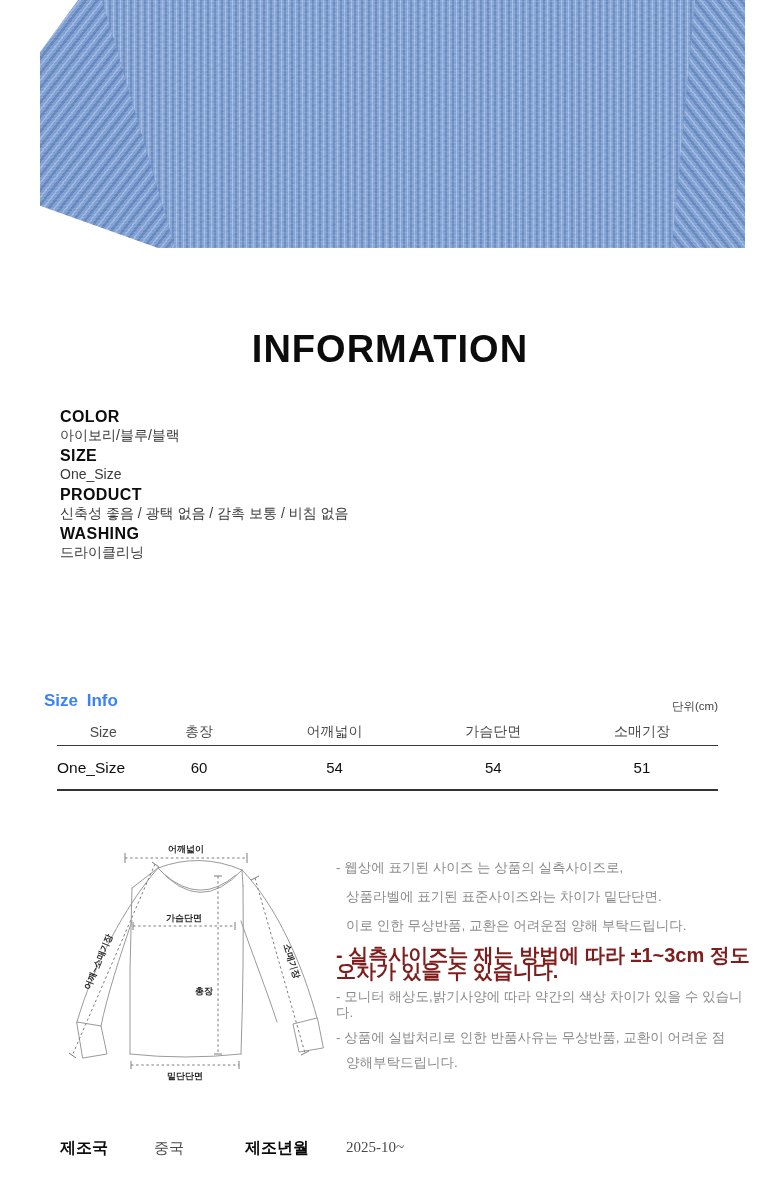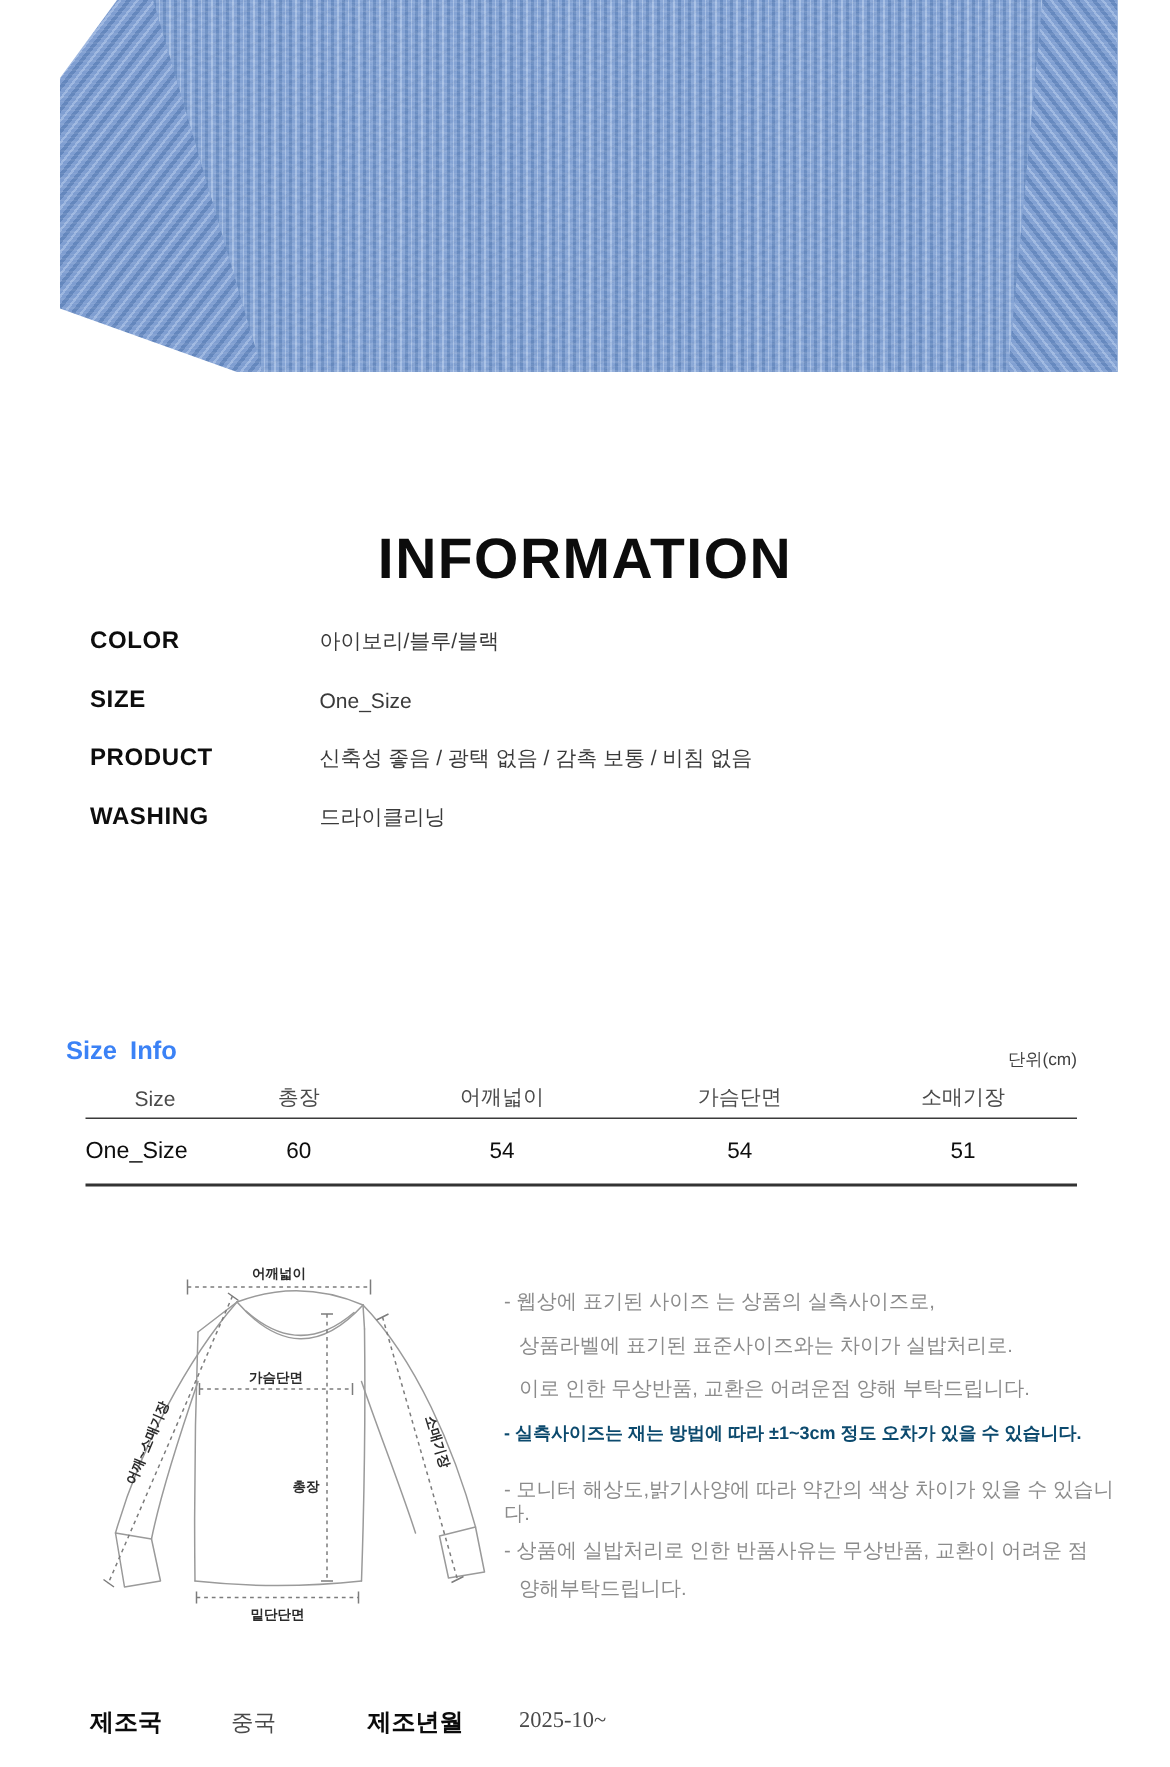--- a/index.html
+++ b/index.html
@@ -32,24 +32,24 @@
     background-image:
       repeating-linear-gradient(0deg, rgba(255,255,255,0.07) 0 1px, rgba(0,0,0,0) 1px 3px),
       repeating-linear-gradient(52deg, #6689bf 0 1.5px, #81a0d2 1.5px 4px, #9eb8e1 4px 5.5px, #81a0d2 5.5px 8px, #6689bf 8px 9px);
   }
   .wedge-tl { position:absolute; left:0; top:0; width:38px; height:52px; background:#fff;
     clip-path:polygon(0 0, 100% 0, 0 100%); }
   .wedge-bl { position:absolute; left:0; bottom:0; width:118px; height:46px; background:#fff;
     clip-path:polygon(0 100%, 0 8%, 100% 100%); }
 
   
-  .info-title { position:absolute; left:0; top:352px; width:780px; text-align:center;
+  .info-title { position:absolute; left:0; top:328px; width:780px; text-align:center;
     font-size:38px; font-weight:900; letter-spacing:1px; color:#0c0c0c; }
   .info-rows { position:absolute; left:60px; top:408px; width:660px; }
-  .info-row { display:flex; align-items:center; height:39px; }
+  .info-row { display:flex; align-items:flex-start; height:39px;flex-direction:column; }
   .info-label { width:153px; font-size:16px; font-weight:800; letter-spacing:0.4px; color:#0d0d0d; }
   .info-value { flex:1; font-size:14px; color:#3a3a3a; padding-top:1px; }
 
   
   .sizeinfo-heading { position:absolute; left:44px; top:691px; font-size:17px; font-weight:800;
     word-spacing:4px; color:#3b82f6; }
   .unit-label { position:absolute; right:62px; top:699px; font-size:11.5px; color:#3f3f3f; }
   .size-table { position:absolute; left:57px; top:720px; width:661px; }
   .st-row { display:grid; grid-template-columns:14% 15% 26% 22% 23%; align-items:center; }
   .st-head { height:24px; color:#4a4a4a; font-size:14px; }
@@ -64,21 +64,21 @@
   .diagram { position:absolute; left:55px; top:826px; }
   .diagram text { font-size:9px; font-weight:bold; fill:#2b2b2b; }
   .diagram .outline { fill:none; stroke:#9a9a9a; stroke-width:1; stroke-linecap:round; stroke-linejoin:round; }
   .diagram .meas { fill:none; stroke:#7c7c7c; stroke-width:1; stroke-dasharray:2.5 2.6; }
   .diagram .tick { fill:none; stroke:#7c7c7c; stroke-width:1; }
 
   
   .notes { position:absolute; left:336px; top:860px; width:420px; }
   .note-line { font-size:13.5px; color:#8b8b8b; line-height:16px; margin-bottom:13px; }
   .note-line.indent { padding-left:10px; }
-  .note-line.bold { color:#0c4a6e; font-weight:700; font-size:12px; margin-bottom:22px; }
+  .note-line.bold { color:#7f1d1d; font-weight:700; font-size:20px; margin-bottom:10px; }
   .note-line.tight { margin-bottom:9px; }
 
   
   .manufacture { position:absolute; left:60px; top:1138px; width:660px; font-size:16px; }
   .mf-label { position:absolute; font-weight:800; color:#0c0c0c; }
   .mf-value { position:absolute; color:#4a4a4a; font-size:15px; top:1px; }
   .mf-country-label { left:0; }
   .mf-country { left:68px;margin-left:26px; }
   .mf-date-label { left:185px; }
   .mf-date { left:286px;font-family:Liberation Serif, serif; }
@@ -181,21 +181,21 @@
     <text x="131" y="26" text-anchor="middle">어깨넓이</text>
     <text x="129" y="95" text-anchor="middle">가슴단면</text>
     <text x="158" y="168" text-anchor="end">총장</text>
     <text x="130" y="253" text-anchor="middle">밑단단면</text>
     <text x="46" y="137" text-anchor="middle" transform="rotate(-67 46 137)">어깨~소매기장</text>
     <text x="234" y="136" text-anchor="middle" transform="rotate(73 234 136)">소매기장</text>
   </svg>
 
   <div class="notes">
     <div class="note-line">- 웹상에 표기된  사이즈 는 상품의 실측사이즈로,</div>
-    <div class="note-line indent">상품라벨에 표기된 표준사이즈와는 차이가 실밥처리로.</div>
+    <div class="note-line indent">상품라벨에 표기된 표준사이즈와는 차이가 밑단단면.</div>
     <div class="note-line indent">이로 인한 무상반품, 교환은 어려운점 양해 부탁드립니다.</div>
     <div class="note-line bold">- 실측사이즈는 재는 방법에 따라 ±1~3cm 정도 오차가 있을 수 있습니다.</div>
     <div class="note-line tight">- 모니터 해상도,밝기사양에 따라 약간의 색상 차이가 있을 수 있습니다.</div>
     <div class="note-line tight">- 상품에 실밥처리로 인한 반품사유는 무상반품, 교환이 어려운 점</div>
     <div class="note-line indent">양해부탁드립니다.</div>
   </div>
 
   <div class="manufacture">
     <span class="mf-label mf-country-label">제조국</span>
     <span class="mf-value mf-country">중국</span>

